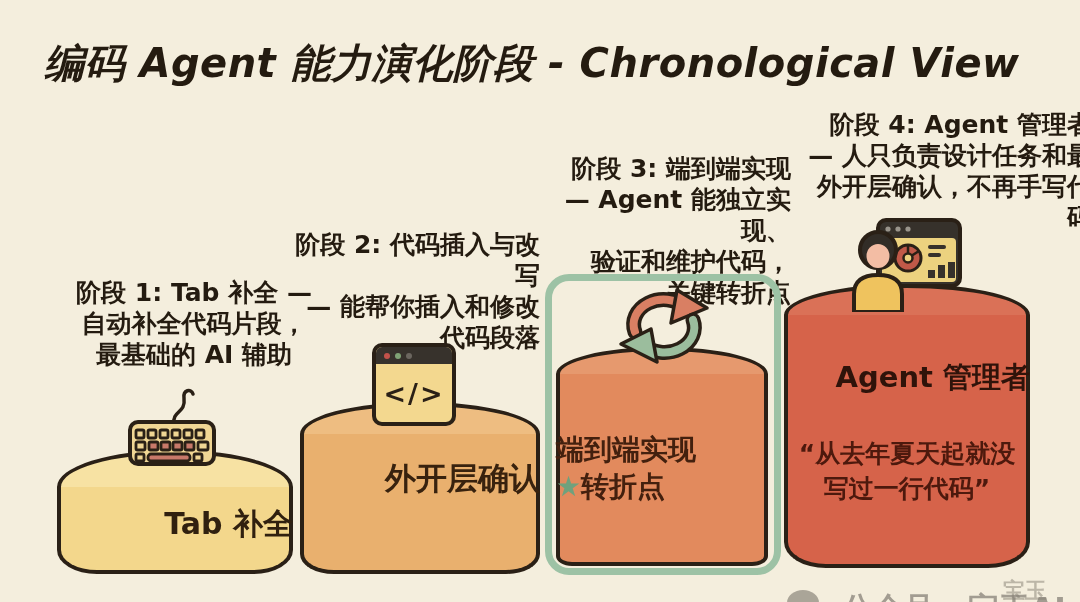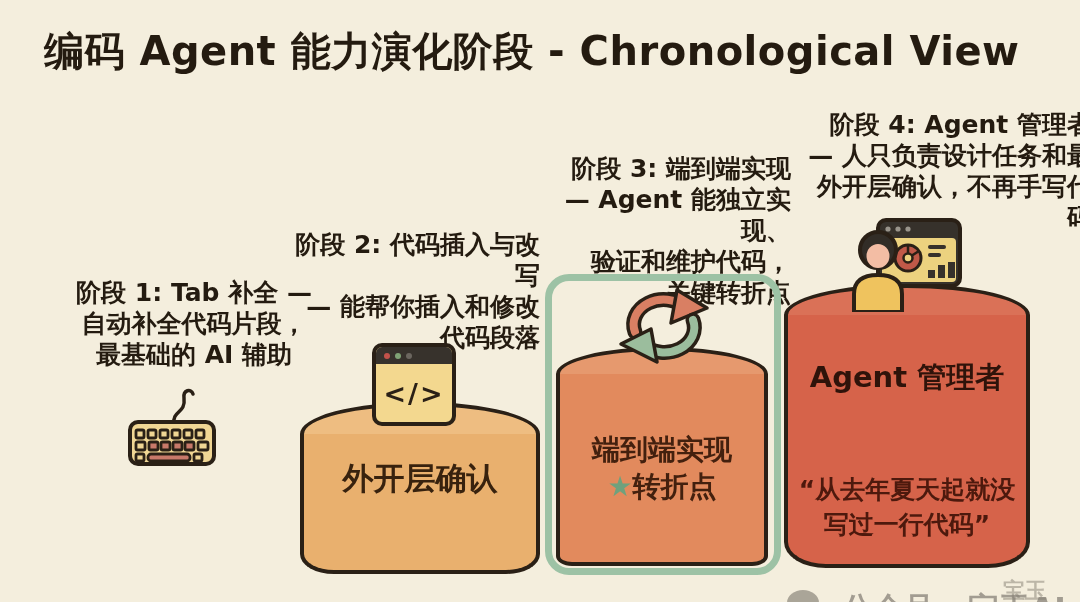--- a/index.html
+++ b/index.html
@@ -16,43 +16,43 @@
     --key:#f0d694; --keyacc:#c8796a;
     --win:#f3d88f; --winbar:#37322c;
   }
   *{margin:0;padding:0;box-sizing:border-box;}
   body{background:#ddd;font-family:"DejaVu Sans",sans-serif;}
   .canvas{
     position:relative;width:1080px;height:602px;overflow:hidden;
     background:var(--bg);
   }
   .title{
-    position:absolute;left:44px;top:24px;width:1000px;
-    font-size:40px;font-weight:800;color:var(--ink);letter-spacing:.5px;
+    position:absolute;left:44px;top:36px;width:1000px;
+    font-size:40px;font-weight:800;color:var(--ink);letter-spacing:.5px;font-style:italic;
   }
   .ann{
     position:absolute;font-weight:bold;color:var(--ink);
     font-size:25px;line-height:31px;white-space:pre-line;
   }
   .ann1{left:74px;top:277px;width:240px;text-align:center;}
   .ann2{left:282px;top:229px;width:258px;text-align:right;}
   .ann3{left:546px;top:153px;width:245px;text-align:right;}
   .ann4{left:797px;top:109px;width:295px;text-align:right;}
 
   .pillar{position:absolute;}
   .pillar .top{
     position:absolute;left:0;right:0;top:0;
     border:4px solid var(--outline);border-radius:50%;
   }
   .pillar .body{
     position:absolute;left:0;right:0;bottom:0;
     border:4px solid var(--outline);border-top:none;
   }
   .pillar .label{
-    position:absolute;left:0;right:0;text-align:center;
+    position:absolute;left:0;right:0;text-align:right;
     font-weight:bold;color:#30200f;
   }
 
   .p1{left:57px;top:450px;width:236px;height:124px;}
   .p1 .top{height:74px;background:var(--c1t);}
   .p1 .body{top:37px;background:var(--c1);border-radius:0 0 40px 40px / 0 0 24px 24px;}
   .p1 .label{top:54px;font-size:30px;}
 
   .p2{left:300px;top:402px;width:240px;height:172px;}
   .p2 .top{height:64px;background:var(--c2t);}
@@ -60,34 +60,33 @@
   .p2 .label{top:56px;font-size:31px;color:#38220e;}
 
   .frame3{
     position:absolute;left:545px;top:274px;width:236px;height:301px;
     border:7px solid var(--frame);border-radius:24px;
   }
   .p3{left:556px;top:347px;width:212px;height:219px;}
   .p3 .top{height:54px;background:var(--c3t);}
   .p3 .body{top:27px;background:var(--c3);border-radius:0 0 16px 16px / 0 0 10px 10px;}
   .p3 .lines{
-    position:absolute;left:0;right:0;top:84px;text-align:center;
+    position:absolute;left:0;right:0;top:84px;
     font-weight:bold;font-size:28px;line-height:37px;color:#43200e;
   }
   .p3 .star{color:var(--star);}
 
   .p4{left:784px;top:284px;width:246px;height:284px;}
   .p4 .top{height:62px;background:var(--c4t);}
   .p4 .body{top:31px;background:var(--c4);border-radius:0 0 42px 42px / 0 0 26px 26px;}
   .p4 .label{top:74px;font-size:29px;color:#2f130a;}
   .p4 .quote{
     position:absolute;left:0;right:0;top:152px;text-align:center;
     font-weight:bold;font-size:25px;line-height:35px;color:var(--quote);
     white-space:pre-line;
-    margin-top:36px;
   }
 
   .icon{position:absolute;}
   .kb-svg{left:122px;top:386px;}
   .cycle-svg{left:613px;top:282px;}
   .mgr-svg{left:846px;top:218px;}
 
   .codewin{
     position:absolute;left:372px;top:343px;width:84px;height:83px;
     background:var(--win);border:4px solid var(--outline);border-radius:10px;
@@ -126,20 +125,25 @@
 — 能帮你插入和修改
 代码段落</div>
   <div class="ann ann3">阶段 3: 端到端实现
 — Agent 能独立实现、
 验证和维护代码，
 关键转折点</div>
   <div class="ann ann4">阶段 4: Agent 管理者
 — 人只负责设计任务和最
 外开层确认，不再手写代码</div>
 
+  <div class="pillar p1">
+    <div class="top"></div>
+    <div class="body"></div>
+    <div class="label">Tab 补全</div>
+  </div>
 
   <svg class="icon kb-svg" width="100" height="82" viewBox="0 0 100 82">
     <path d="M52,38 C50,24 64,28 62,12 C61,4 69,2 71,8" fill="none" stroke="#2a2016" stroke-width="3.5" stroke-linecap="round"></path>
     <rect x="8" y="36" width="84" height="42" rx="8" fill="#f0d694" stroke="#2a2016" stroke-width="4"></rect>
     <g fill="none" stroke="#2a2016" stroke-width="2.8">
       <rect x="14" y="44" width="8" height="8" rx="1.5"></rect>
         <rect x="26" y="44" width="8" height="8" rx="1.5"></rect>
         <rect x="38" y="44" width="8" height="8" rx="1.5"></rect>
         <rect x="50" y="44" width="8" height="8" rx="1.5"></rect>
         <rect x="62" y="44" width="8" height="8" rx="1.5"></rect>

